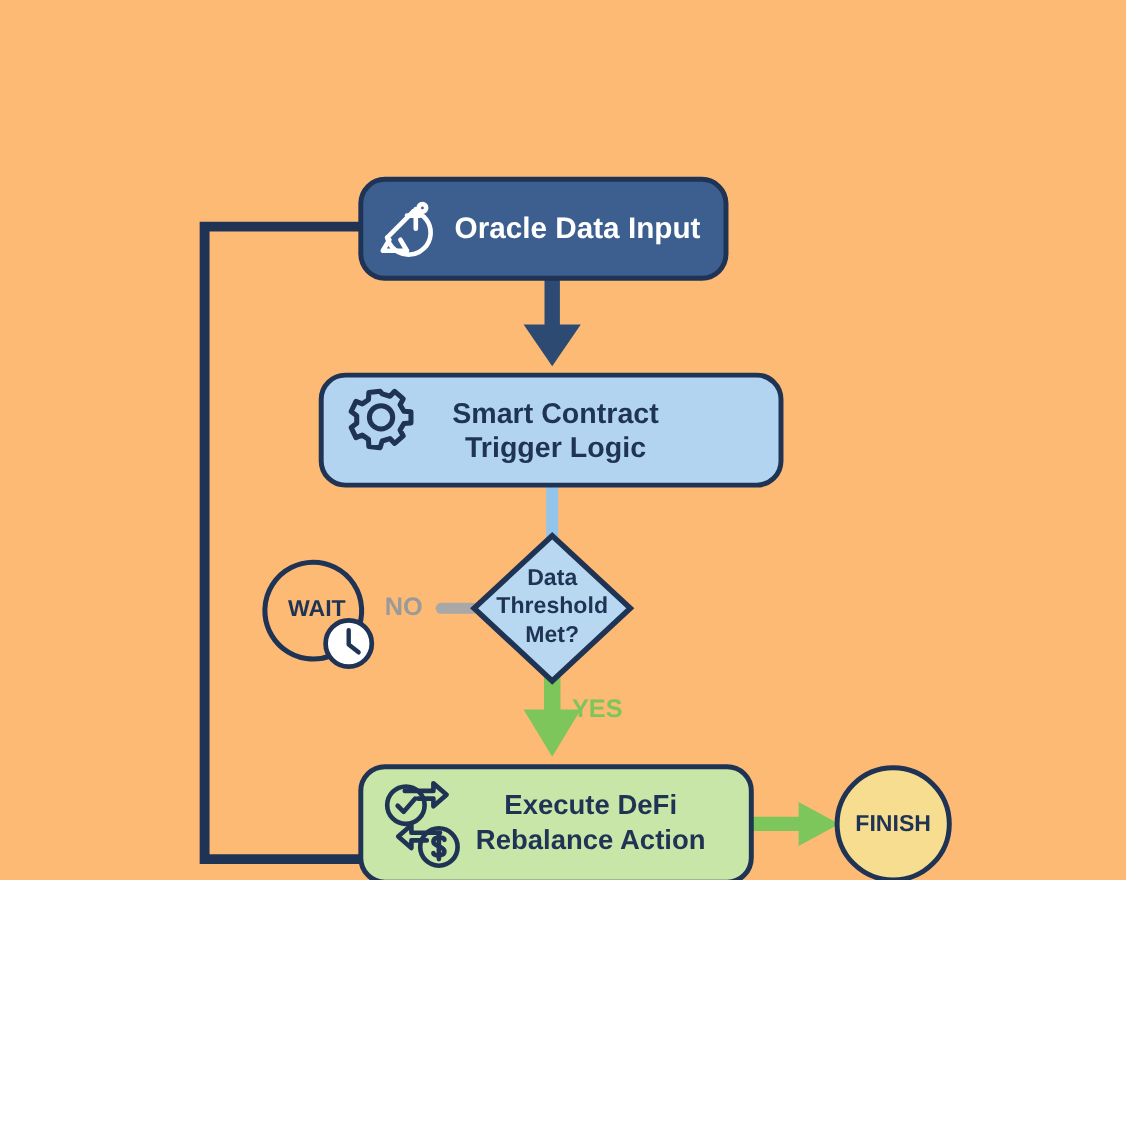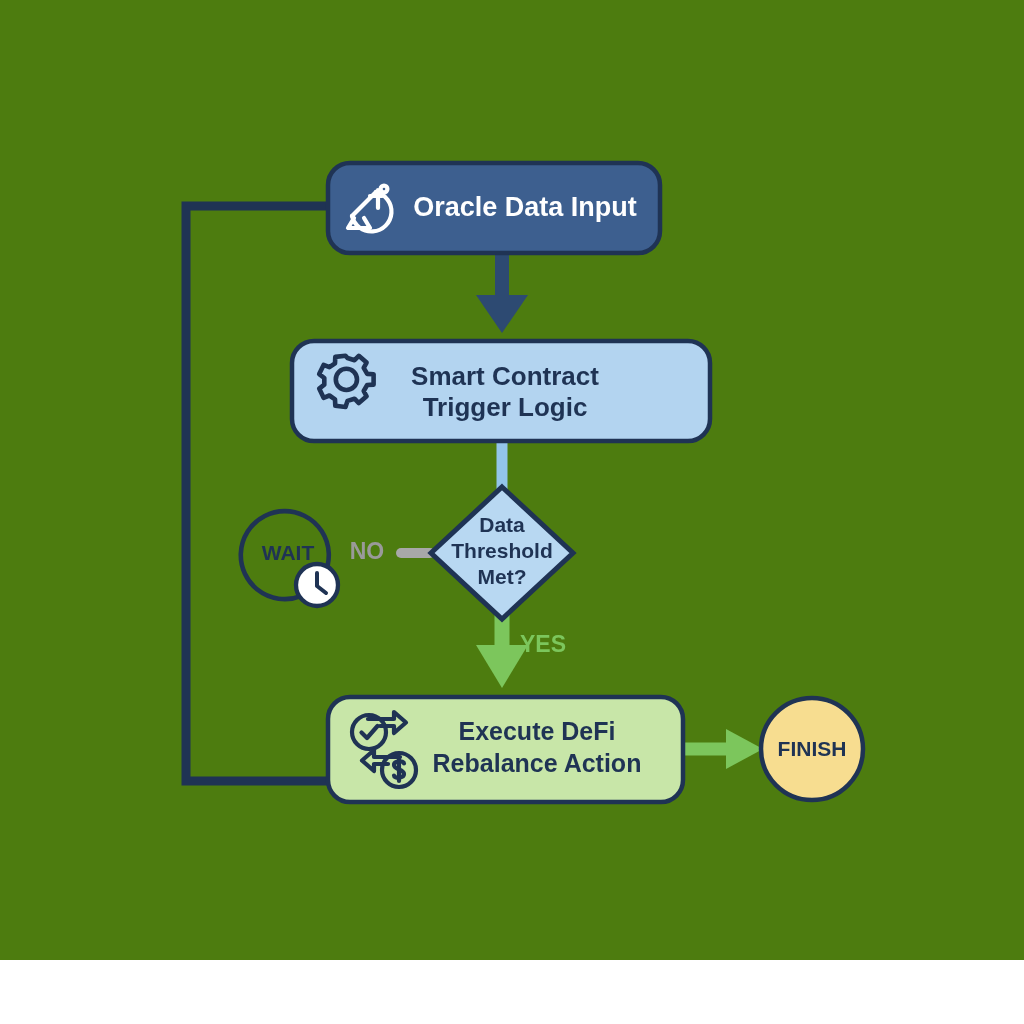--- a/index.html
+++ b/index.html
@@ -3,22 +3,22 @@
 <meta charset="utf-8">
 <style>
   html, body {
     margin: 0;
     padding: 0;
     background: #ffffff;
   }
   #canvas {
     position: relative;
     width: 1024px;
-    height: 960px;
-    background: #4d7c0f;
+    height: 800px;
+    background: #fdba74;
     font-family: "Liberation Sans", sans-serif;
     overflow: hidden;
   }
   svg.flow {
     position: absolute;
     inset: 0;
     width: 1024px;
     height: 1024px;
   }
   .node-label {

